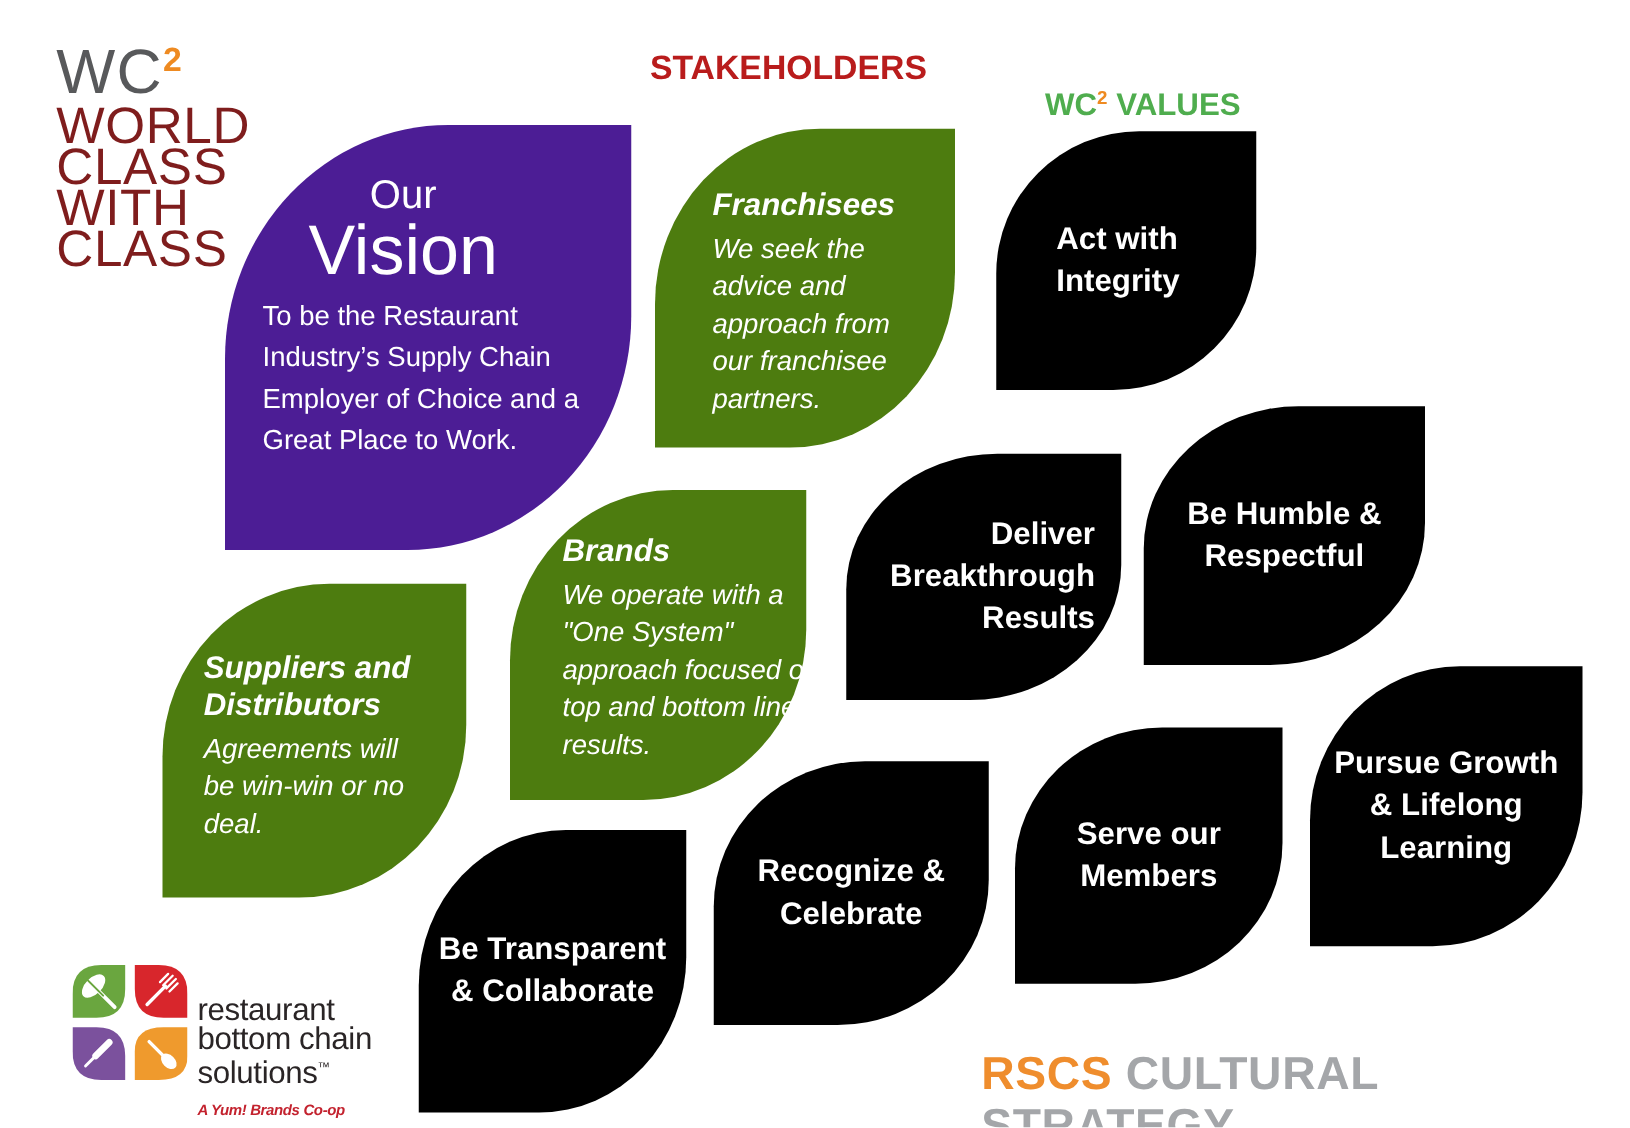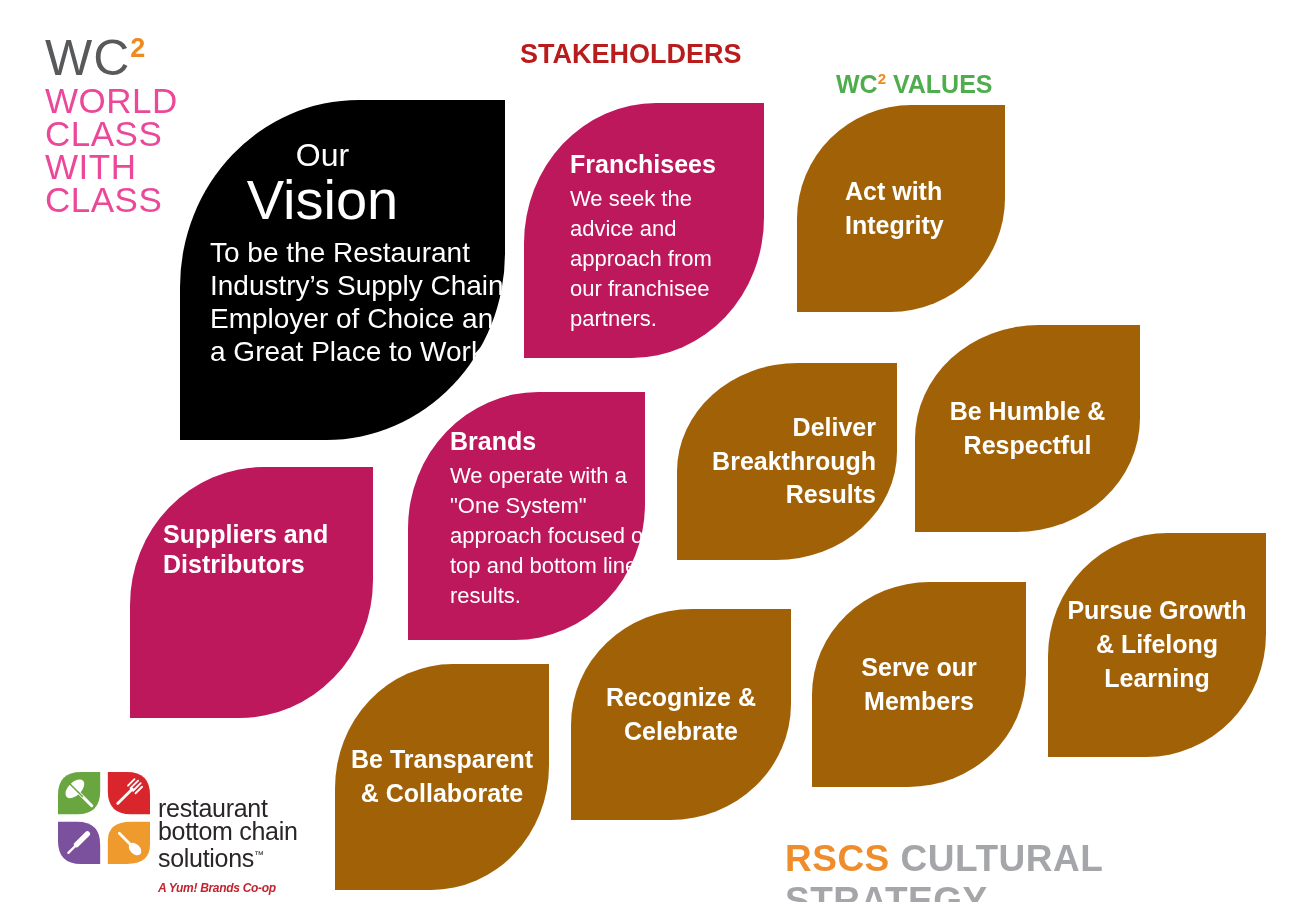--- a/index.html
+++ b/index.html
@@ -4,23 +4,23 @@
 <style>
   html,body{margin:0;padding:0;background:#fff;}
   #canvas{
     position:relative;width:1304px;height:902px;background:#ffffff;overflow:hidden;
     font-family:"Liberation Sans",sans-serif;
   }
   
   .leaf{
     position:absolute;border-radius:55% 0 55% 0;color:#fff;box-sizing:border-box;
   }
-  .leaf.red{background:#000000;}
-  .leaf.purple{background:#be185d;}
-  .leaf.green{background:#a16207;display:flex;align-items:center;justify-content:center;
+  .leaf.red{background:#4c1d95;}
+  .leaf.purple{background:#4d7c0f;font-style:italic;}
+  .leaf.green{background:#000000;display:flex;align-items:center;justify-content:center;
     text-align:center;font-weight:bold;font-size:25px;line-height:1.35;}
   #leaf-vision{left:180px;top:100px;width:325px;height:340px;}
   #leaf-franchisees{left:524px;top:103px;width:240px;height:255px;}
   #leaf-act{left:797px;top:105px;width:208px;height:207px;}
   #leaf-brands{left:408px;top:392px;width:237px;height:248px;}
   #leaf-deliver{left:677px;top:363px;width:220px;height:197px;}
   #leaf-humble{left:915px;top:325px;width:225px;height:207px;}
   #leaf-suppliers{left:130px;top:467px;width:243px;height:251px;}
   #leaf-pursue{left:1048px;top:533px;width:218px;height:224px;}
   #leaf-serve{left:812px;top:582px;width:214px;height:205px;}
@@ -32,41 +32,41 @@
   #leaf-humble .vlabel{width:182px;}
   #leaf-recognize .vlabel{width:168px;}
   #leaf-serve .vlabel{width:132px;}
   #leaf-pursue .vlabel{width:192px;}
   #leaf-transparent .vlabel{width:202px;}
   
   .vision-inner{padding:38px 18px 0 30px;}
   .vision-head{width:225px;text-align:center;}
   .vision-eyebrow{font-size:32px;line-height:34px;}
   .vision-title{font-size:56px;line-height:56px;}
-  .vision-body{margin-top:8px;width:300px;font-size:28px;line-height:33px;}
+  .vision-body{margin-top:8px;width:300px;font-size:22px;line-height:33px;}
   .stake-inner{box-sizing:border-box;}
   #leaf-franchisees .stake-inner{padding:46px 15px 0 46px;}
   #leaf-brands .stake-inner{padding:34px 12px 0 42px;}
   #leaf-suppliers .stake-inner{padding:52px 12px 0 33px;}
   .stake-title{font-weight:bold;font-size:25px;line-height:30px;margin-bottom:5px;}
   #leaf-suppliers .stake-title{width:205px;}
   .stake-body{font-size:22px;line-height:30px;}
   #leaf-franchisees .stake-body{width:168px;}
   #leaf-brands .stake-body{width:218px;}
   #leaf-suppliers .stake-body{width:180px;}
   
   #stakeholders-heading{position:absolute;left:520px;top:40px;width:275px;
     color:#b91c1c;font-weight:bold;font-size:27px;line-height:29px;}
   #values-heading{position:absolute;left:836px;top:70px;color:#4fad4e;font-weight:bold;font-size:25px;}
   .sup-orange{color:#ee8a21;font-size:0.6em;vertical-align:super;font-weight:bold;}
   
   #brand{position:absolute;left:45px;top:22px;}
   .brand-wc{font-size:50px;line-height:52px;color:#58595b;letter-spacing:1px;}
   .brand-wc .sup-orange{font-size:27px;vertical-align:super;}
-  .brand-tagline{font-size:35px;line-height:33px;color:#ec4899;letter-spacing:0.5px;}
+  .brand-tagline{font-size:41px;line-height:33px;color:#7f1d1d;letter-spacing:0.5px;}
   
   #footer-logo{position:absolute;left:58px;top:770px;display:flex;}
   #footer-logo svg{display:block;}
   .rscs-text{margin-left:8px;margin-top:27px;color:#2a2526;font-size:25px;line-height:23px;letter-spacing:-0.3px;}
   .rscs-tm{font-size:10px;vertical-align:super;}
   .rscs-sub{margin-top:7px;font-size:12px;font-style:italic;font-weight:bold;color:#c3222e;}
   #strategy{position:absolute;left:785px;top:838px;font-size:37px;font-weight:bold;letter-spacing:0.5px;}
   #strategy .prefix{color:#ef8d2d;}
   #strategy .rest{color:#a4a6a9;}
 </style>
@@ -108,20 +108,21 @@
   </div>
   <div id="leaf-brands" class="leaf purple">
     <div class="stake-inner">
       <div class="stake-title">Brands</div>
       <div class="stake-body">We operate with a "One System" approach focused on top and bottom line results.</div>
     </div>
   </div>
   <div id="leaf-suppliers" class="leaf purple">
     <div class="stake-inner">
       <div class="stake-title">Suppliers and Distributors</div>
+      <div class="stake-body">Agreements will be win-win or no deal.</div>
     </div>
   </div>
 
   <div id="leaf-act" class="leaf green">
       <span class="vlabel">Act with Integrity</span>
     </div>
   <div id="leaf-deliver" class="leaf green">
       <span class="vlabel">Deliver Breakthrough Results</span>
     </div>
   <div id="leaf-humble" class="leaf green">

